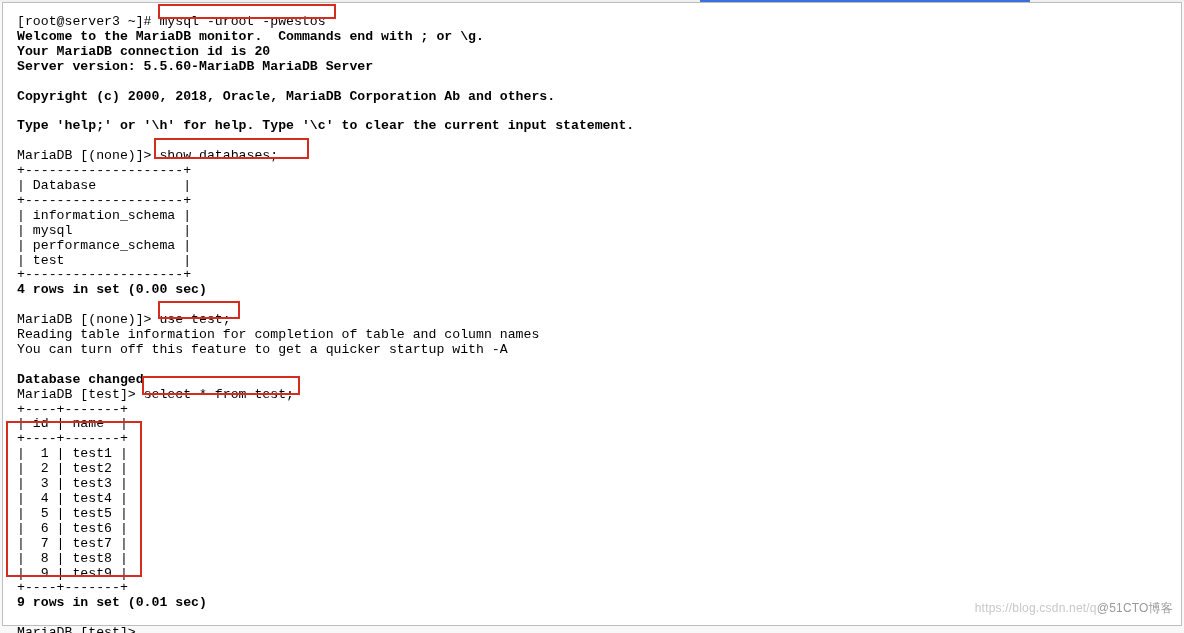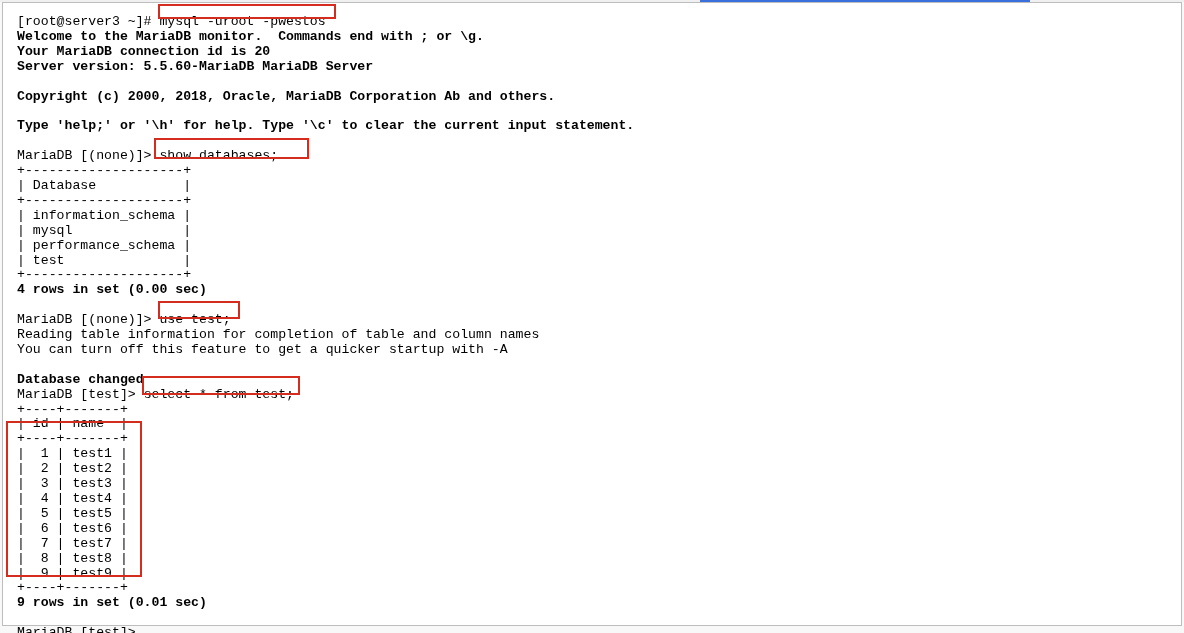--- a/index.html
+++ b/index.html
@@ -117,13 +117,16 @@
 <span class="b">9 rows in set (0.01 sec)</span>
 
 <span>MariaDB [test]&gt; </span><span></span></pre>
 
   <div class="hl" style="left:155px; top:1px;  width:178px; height:15px;"></div>
   <div class="hl" style="left:151px; top:135px; width:155px; height:21px;"></div>
   <div class="hl" style="left:155px; top:298px; width:82px;  height:18px;"></div>
   <div class="hl" style="left:139px; top:373px; width:158px; height:19px;"></div>
   <div class="hl" style="left:3px;   top:418px; width:136px; height:156px;"></div>
 
+  <div class="watermark">
+    <span>https://blog.csdn.net/q</span><span class="dark">@51CTO博客</span>
+  </div>
 </div>
 
 </body></html>

